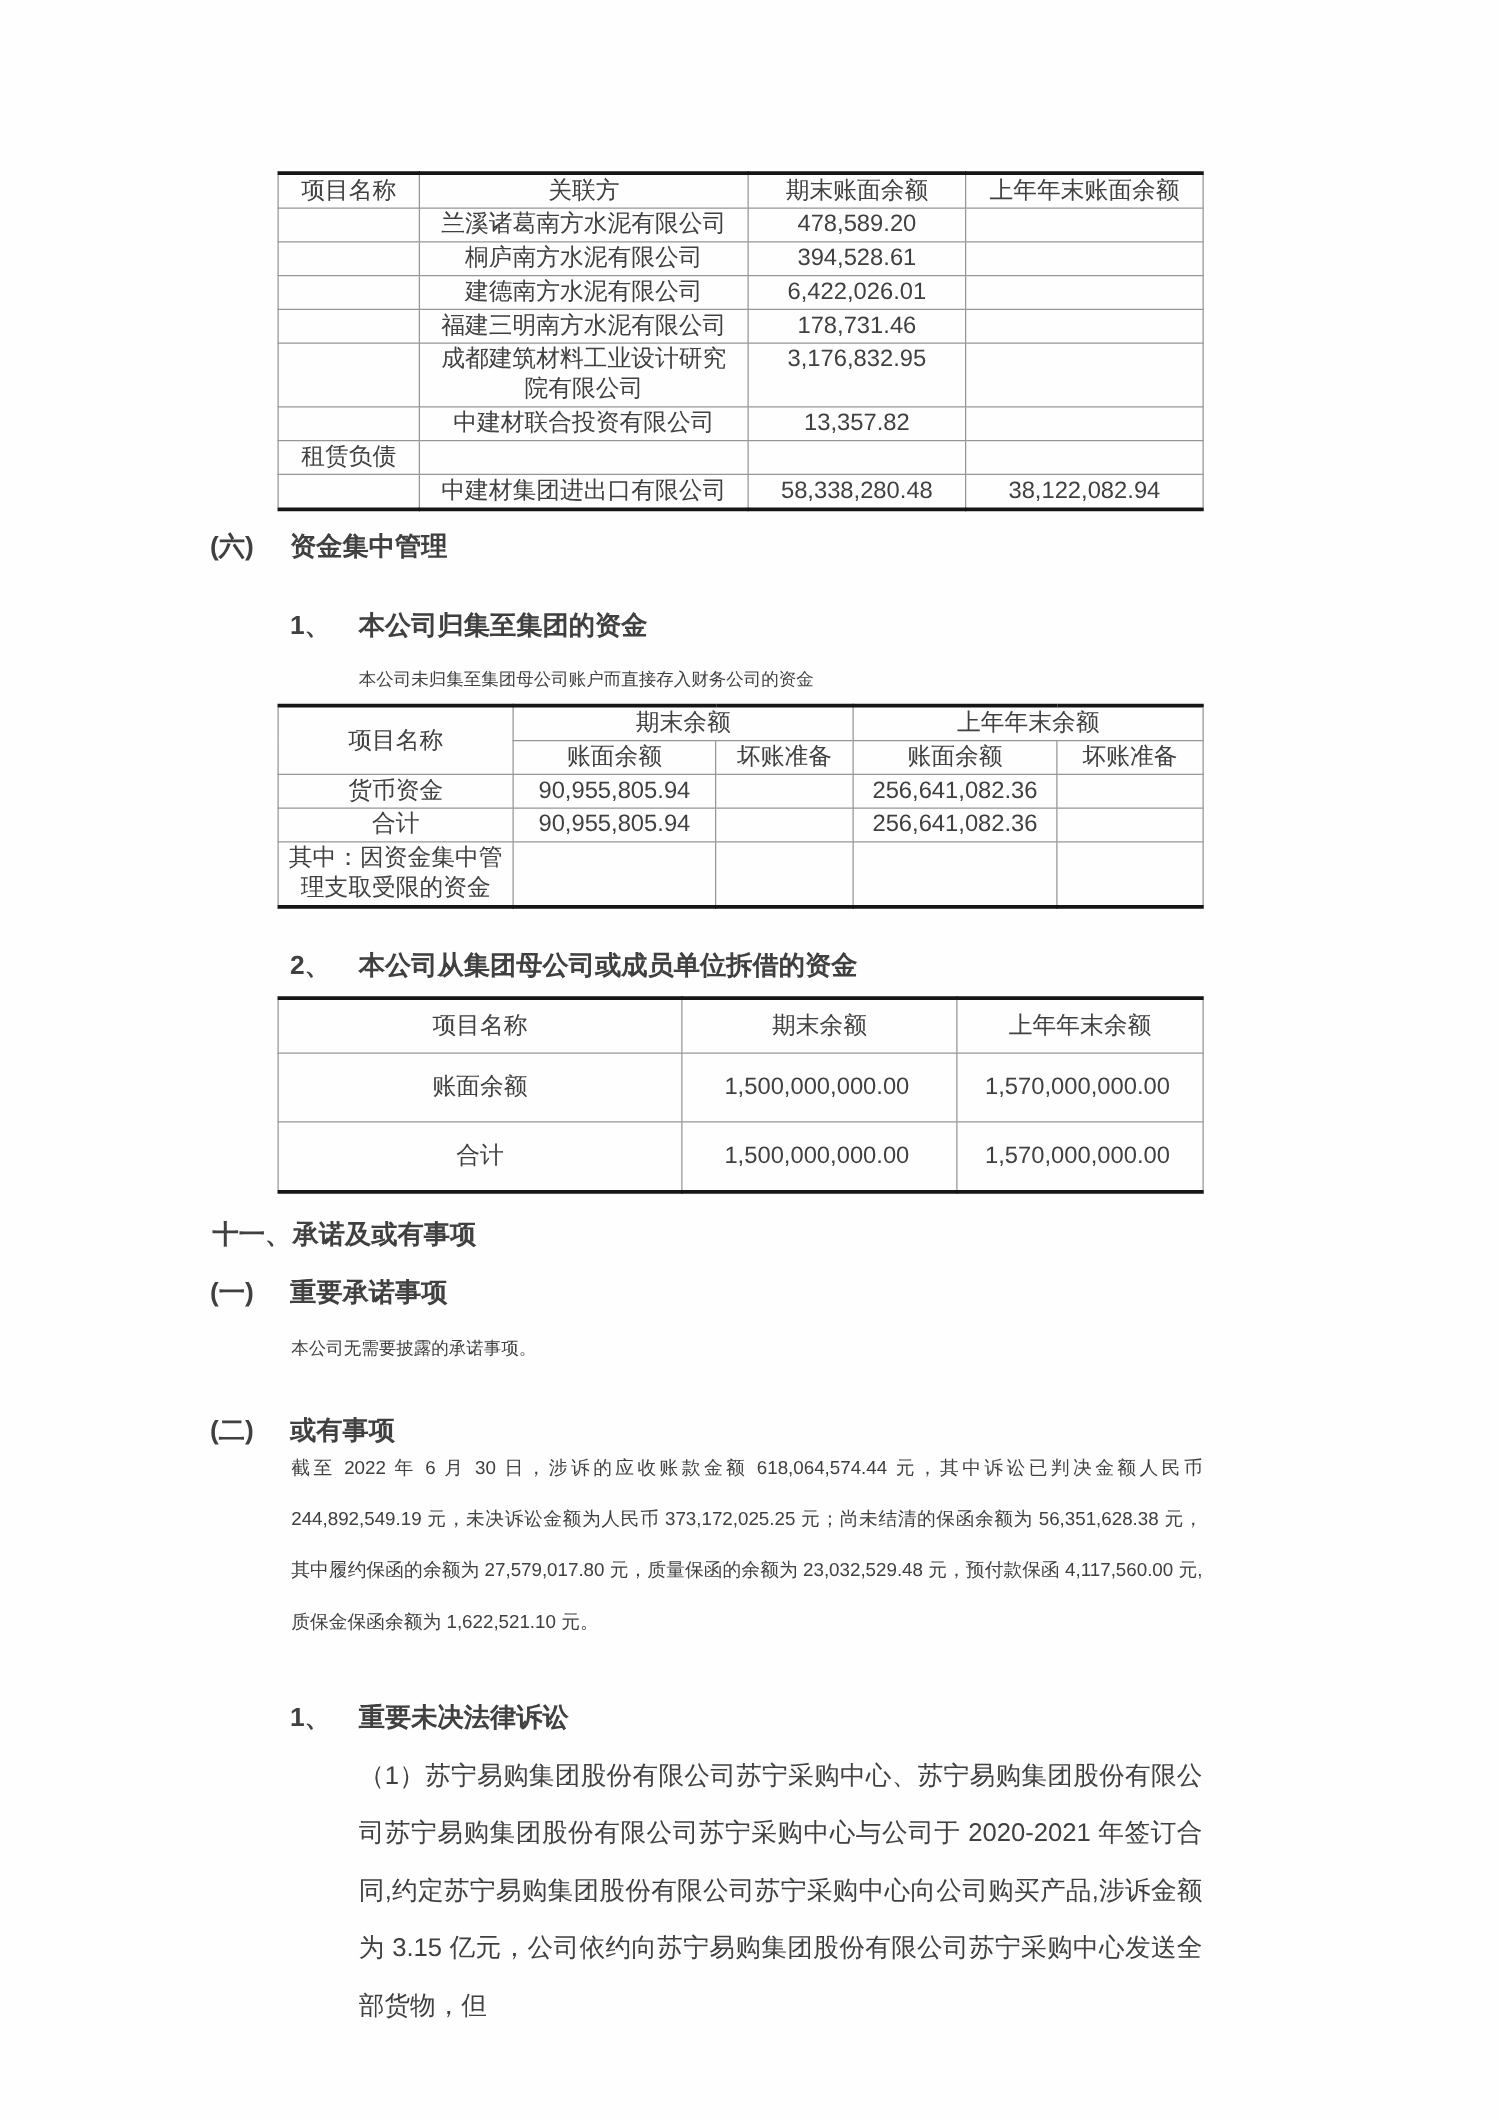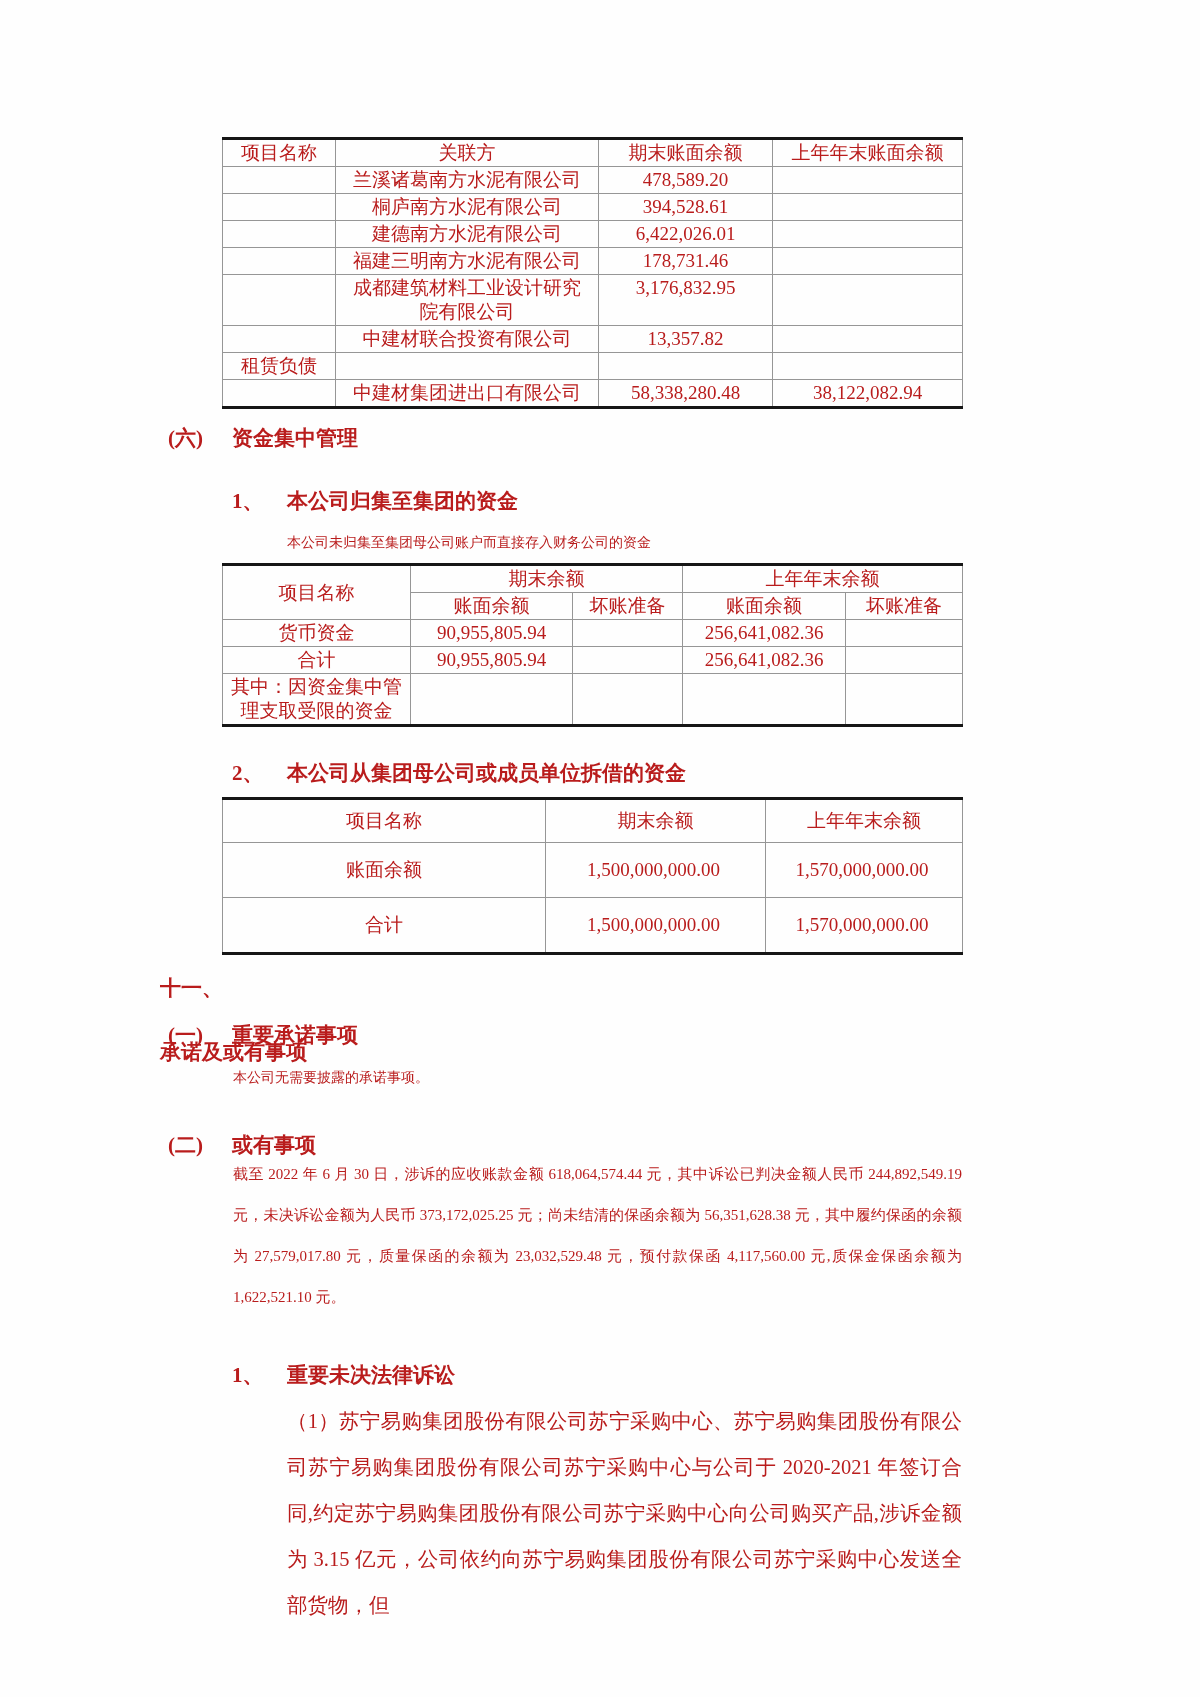--- a/index.html
+++ b/index.html
@@ -1,22 +1,22 @@
 <!DOCTYPE html>
 <html><head>
 <meta charset="utf-8">
 <style>
   html,body{margin:0;padding:0;background:#ffffff;}
   .page{
     position:relative;
     width:1200px;
     height:1697px;
     background:#fefefe;
-    font-family:Liberation Serif, serif;
-    color:#b91c1c;
+    font-family:Liberation Sans, sans-serif;
+    color:#404040;
     overflow:hidden;
   }
   
   .tbl{position:absolute;left:222px;width:740px;}
   .tbl table{
     width:100%;
     border-collapse:collapse;
     table-layout:fixed;
     border-top:3px solid #161616;
     border-bottom:3px solid #161616;
@@ -207,21 +207,21 @@
       </tr>
       <tr>
         <td>合计</td>
         <td class="num">1,500,000,000.00</td>
         <td class="num">1,570,000,000.00</td>
       </tr>
     </tbody>
       </table>
   </div>
 
-  <div class="h" style="top:975px;left:160px;flex-direction:column;">
+  <div class="h" style="top:975px;left:170px;">
     <span class="lbl">十一、</span>
     <span>承诺及或有事项</span>
   </div>
 
   <div class="h" style="top:1022px;left:168px;">
     <span class="lbl">(一)</span>
     <span>重要承诺事项</span>
   </div>
 
   <div class="plain" style="top:1065px;left:233px;">本公司无需要披露的承诺事项。</div>

